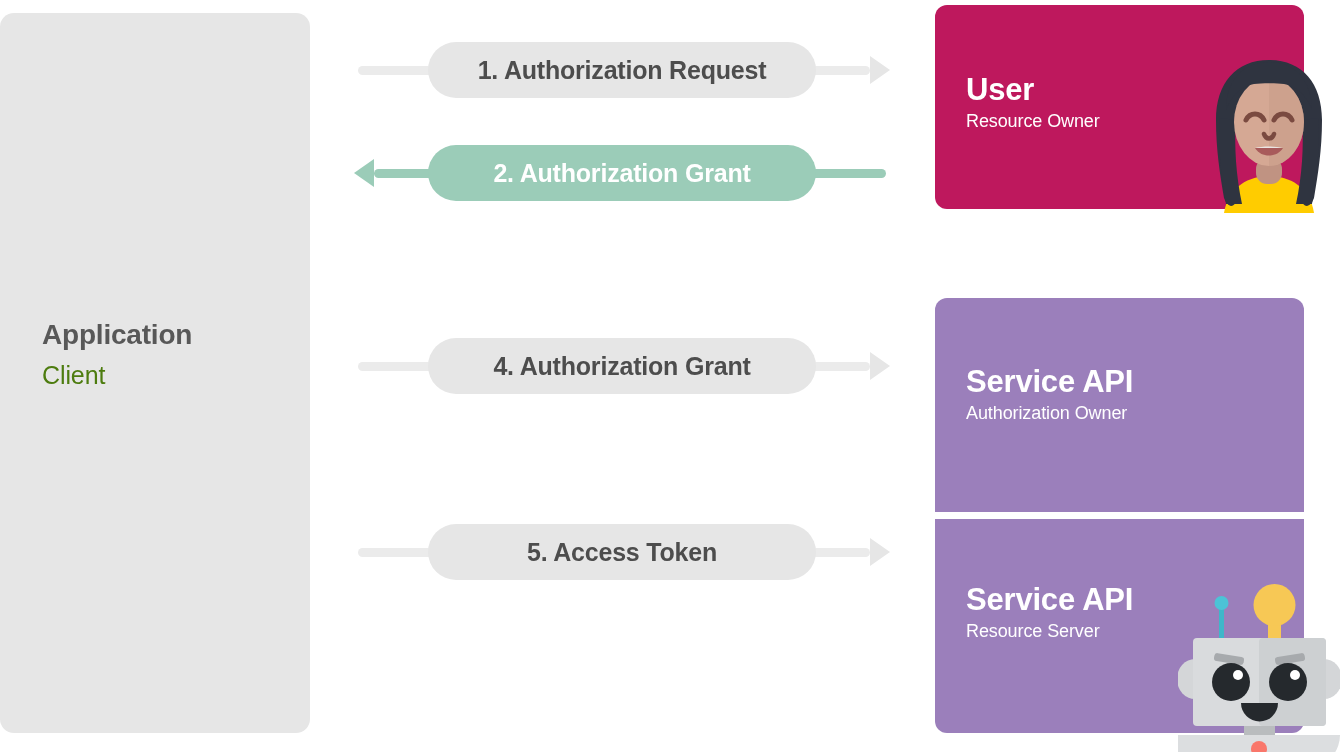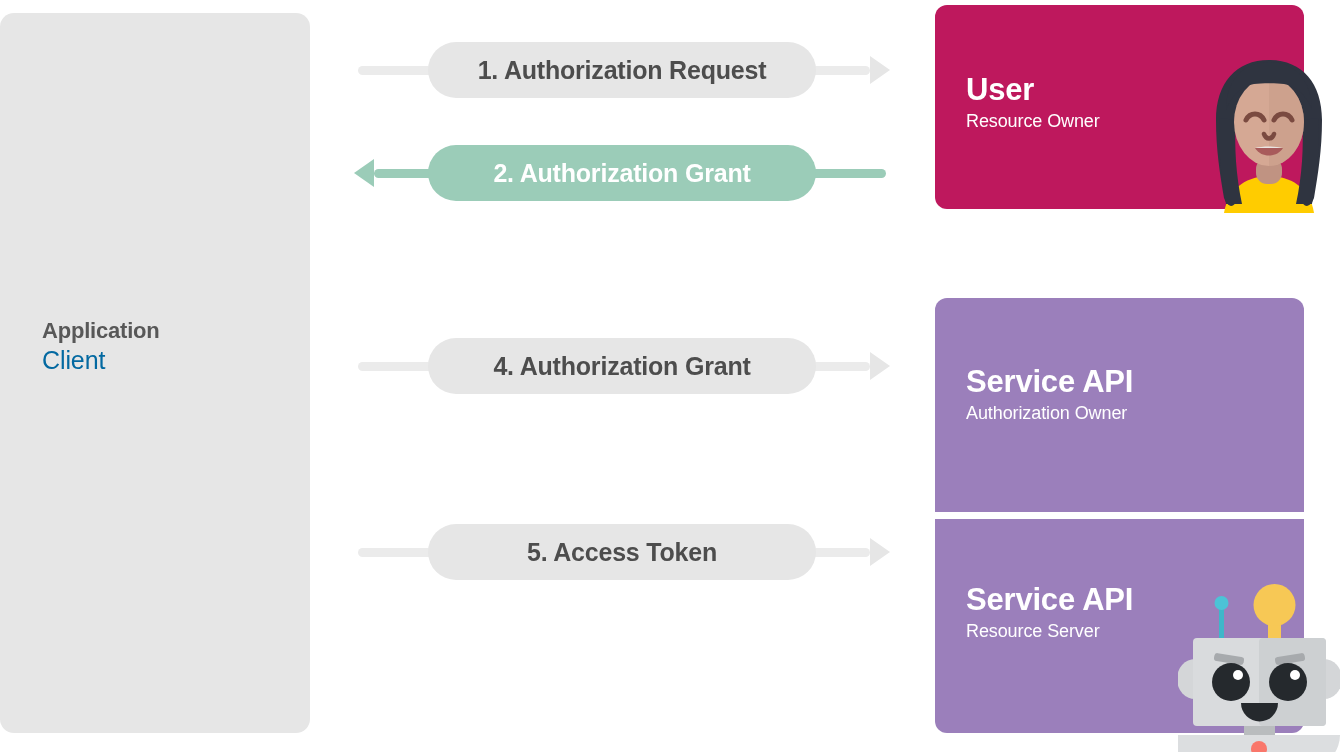--- a/index.html
+++ b/index.html
@@ -31,32 +31,33 @@
     background: #e6e6e6;
     border-radius: 14px;
   }
   .app-text {
     position: absolute;
     left: 42px;
     top: 305px;
     width: 250px;
   }
   .app-title {
-    font-size: 22px;
+    font-size: 28px;
     font-weight: bold;
     color: #585858;
     line-height: 1.22;
     letter-spacing: -0.2px;
   }
   .app-sub {
     font-size: 25px;
     font-weight: normal;
-    color: #0369a1;
+    color: #4d7c0f;
     line-height: 1.22;
     letter-spacing: -0.1px;
+    margin-top: 8px;
   }
 
   
   .panel {
     position: absolute;
     left: 935px;
     width: 369px;
     overflow: hidden;
   }
   .panel-user {

